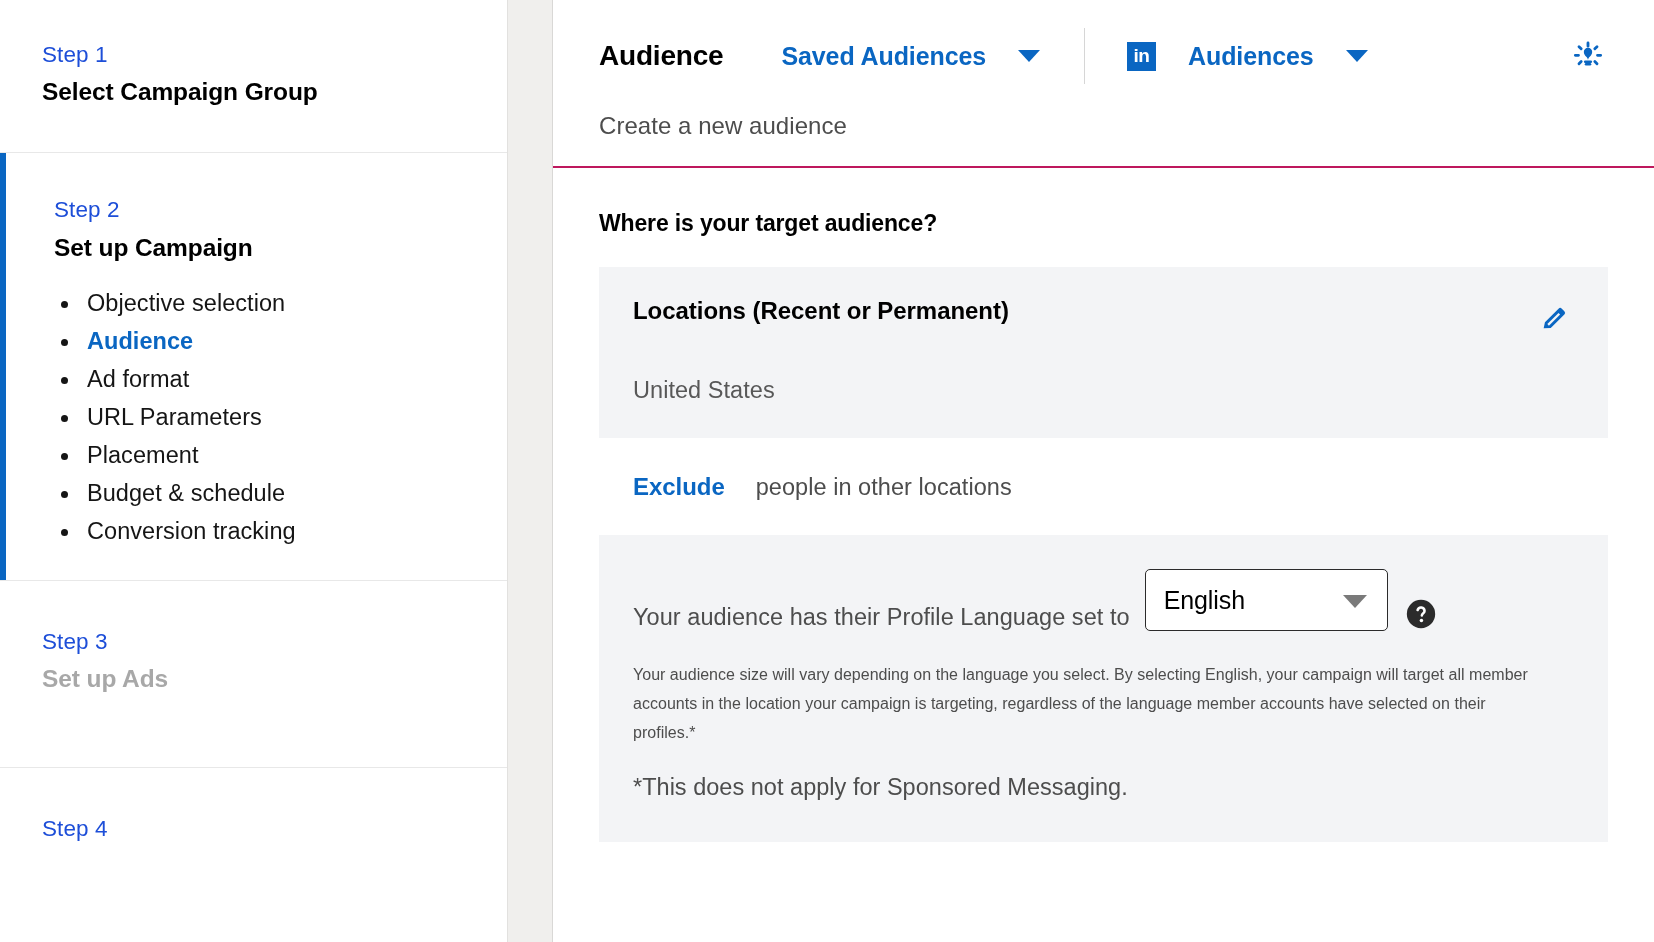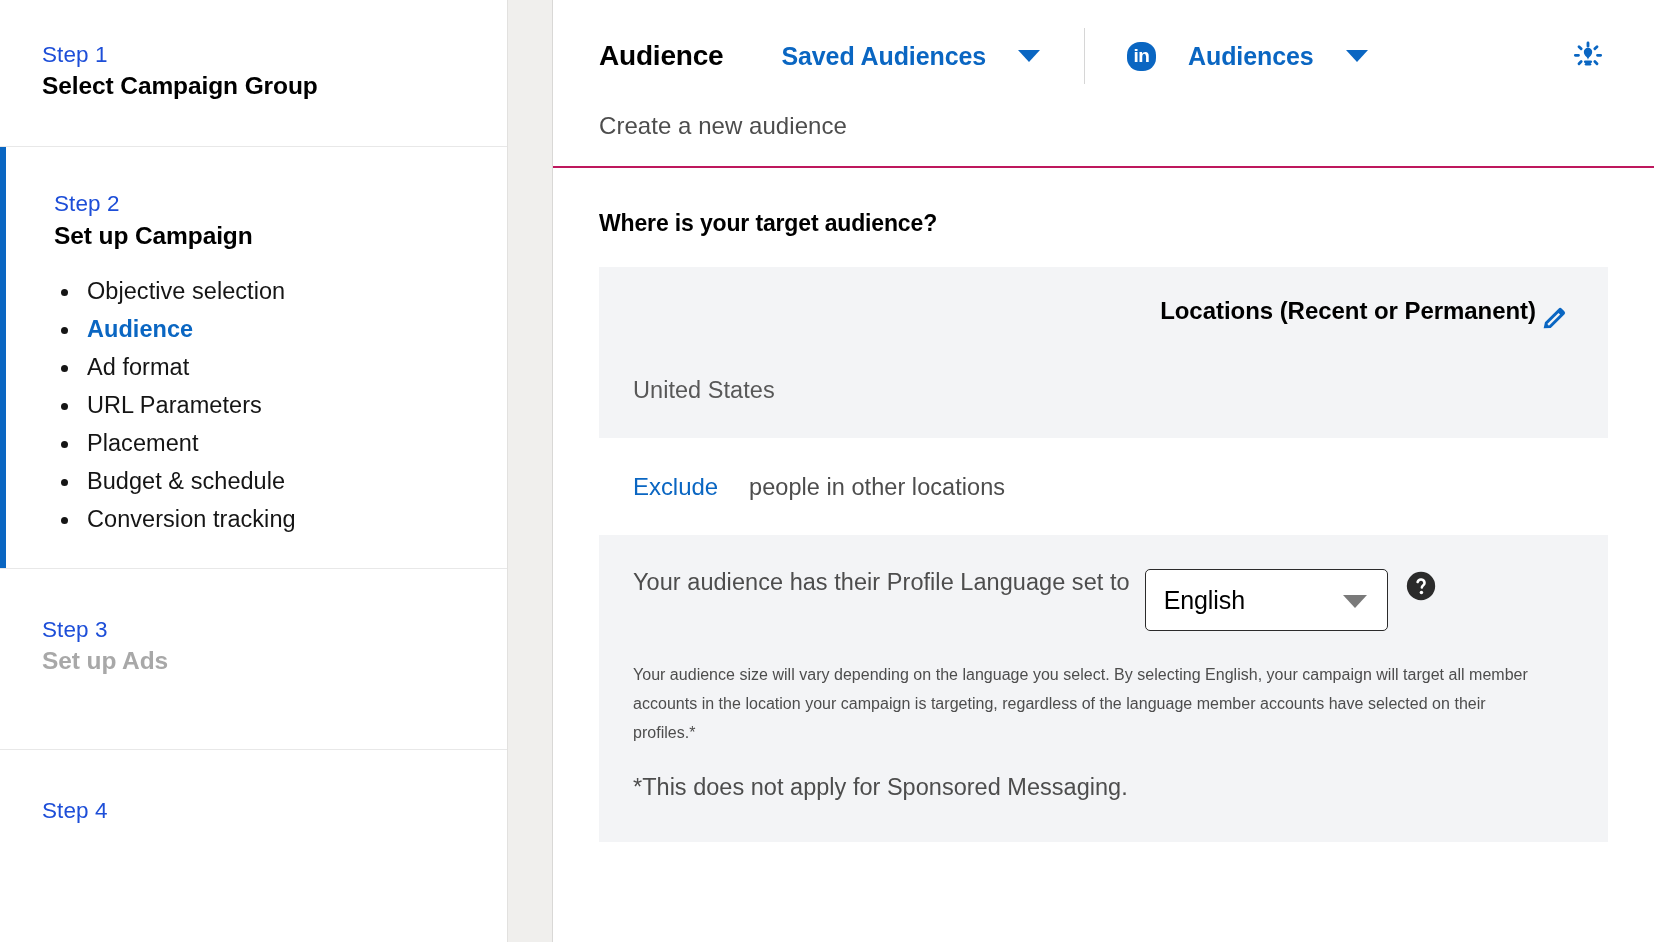--- a/index.html
+++ b/index.html
@@ -58,20 +58,21 @@
     line-height: 1.3;
     color: #1d4ed8;
     font-weight: 400;
     letter-spacing: 0.1px;
   }
   .step-title {
     font-size: 24.5px;
     line-height: 1.35;
     color: #000000;
     font-weight: 700;
+    margin-top: 6px;
     letter-spacing: -0.1px;
   }
   .step-title.muted { color: #a8a8a8; }
 
   .substep-list {
     list-style: none;
     margin-top: 20px;
   }
   .substep-item {
     position: relative;
@@ -160,21 +161,21 @@
   .hdr-divider {
     width: 1px;
     height: 56px;
     background: #d6d6d6;
     margin: 0 38px 0 40px;
   }
 
   .li-logo {
     width: 29px; height: 29px;
     background: #0a66c2;
-    border-radius: 13px;
+    border-radius: 0;
     color: #ffffff;
     font-size: 19px;
     font-weight: 700;
     display: flex;
     align-items: center;
     justify-content: center;
     line-height: 1;
     letter-spacing: -0.5px;
     padding-bottom: 1px;
   }
@@ -219,21 +220,20 @@
     position: relative;
     display: flex;
     align-items: flex-start;
   }
   .facet-body { flex: 1 1 auto; }
   .facet-title {
     font-size: 24px;
     font-weight: 700;
     color: #000000;
     letter-spacing: -0.05px;
-    text-align: right;
   }
   .facet-value {
     font-size: 23.5px;
     color: #585858;
     font-weight: 400;
     margin-top: 52px;
     letter-spacing: 0.05px;
   }
   .pencil-btn {
     background: transparent;
@@ -245,21 +245,21 @@
   }
 
   .exclude-row {
     display: flex;
     align-items: baseline;
     gap: 31px;
     padding: 35px 0 34px 34px;
   }
   .exclude-link {
     font-size: 24px;
-    font-weight: 400;
+    font-weight: 700;
     color: #0a66c2;
     background: none;
     border: none;
     cursor: pointer;
     padding: 0;
     font-family: inherit;
     letter-spacing: -0.05px;
   }
   .exclude-text {
     font-size: 23.5px;
@@ -267,21 +267,21 @@
     font-weight: 400;
     letter-spacing: 0.05px;
   }
 
   .lang-card {
     background: #f3f4f6;
     padding: 34px 34px 40px 34px;
   }
   .lang-row {
     display: flex;
-    align-items: flex-start;
+    align-items: flex-end;
     gap: 0;
   }
   .lang-label {
     font-size: 23.5px;
     color: #4d4d4d;
     font-weight: 400;
     margin-right: 15px;
     letter-spacing: 0.05px;
   }
   .lang-select-wrap {

